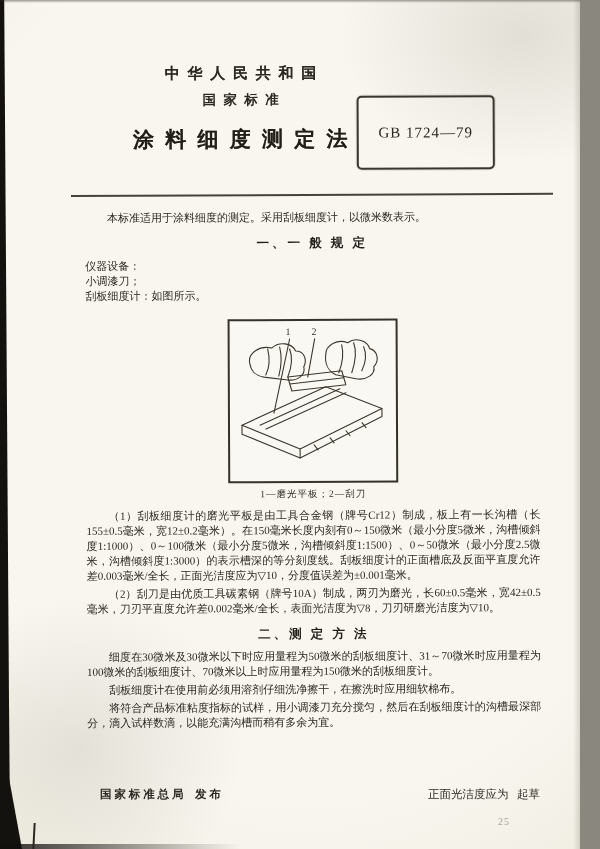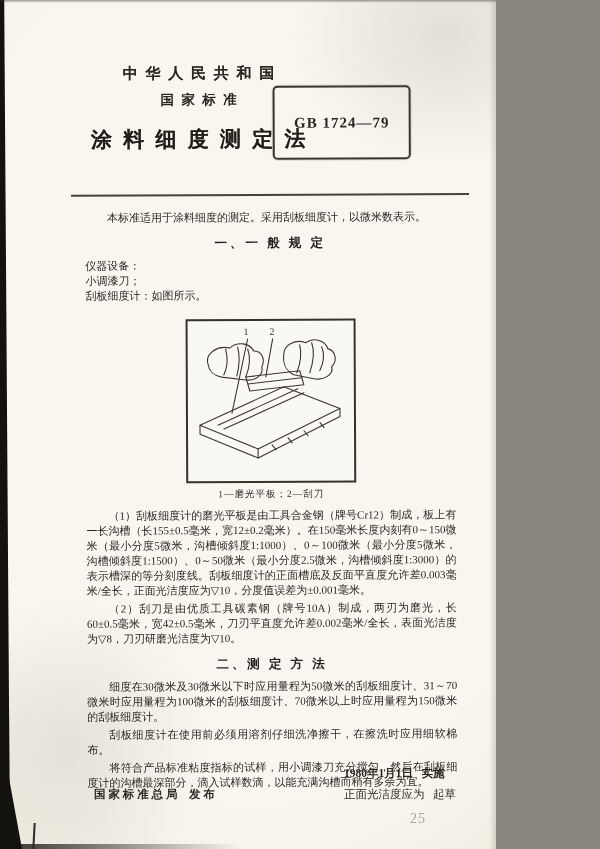--- a/index.html
+++ b/index.html
@@ -3,21 +3,21 @@
 <meta charset="utf-8">
 <style>
   * { margin:0; padding:0; box-sizing:border-box; }
   html,body { width:600px; height:849px; }
   body {
     font-family:"Liberation Serif","DejaVu Serif",serif;
     background:#8a877e;
     overflow:hidden;
   }
   .page {
-    position:relative; width:496px; height:849px; overflow:hidden;
+    position:relative; width:580px; height:849px; overflow:hidden;
     color:#2b2822;
     background:
       radial-gradient(ellipse 40% 25% at 14% 88%, rgba(110,102,84,.14), transparent 70%),
       radial-gradient(ellipse 45% 22% at 90% 4%, rgba(110,102,84,.16), transparent 70%),
       radial-gradient(ellipse 120% 95% at 52% 42%, #f8f6ef 55%, #edeadd 85%, #e2dfd0 100%);
   }
   .content { position:absolute; inset:0; padding:64px 40px 0 86px; transform:rotate(-0.25deg); }
 
   
   .edge-left { position:absolute; left:0; top:0; bottom:0; width:10px; background:#14120e;
@@ -34,49 +34,49 @@
     background:#2a2820; transform:rotate(3deg); z-index:5; }
 
   
   .hdr { position:relative; text-align:center; }
   .hdr-center { transform:translateX(-70px); }
   .hdr-line1 { font-size:15px; line-height:18px; font-weight:bold; letter-spacing:2px;
     text-shadow:0 0 .4px rgba(40,36,28,.55); }
   .hdr-line2 { font-size:13.5px; line-height:17px; margin-top:9px; font-weight:bold; letter-spacing:2px; }
   .doc-title { font-size:21px; line-height:26px; margin-top:18px; font-weight:bold; letter-spacing:3px;
     color:#211e18; text-shadow:0 0 .5px rgba(33,30,24,.6); }
-  .gb-box { position:absolute; right:44px; top:22px; width:138px; height:74px;
+  .gb-box { position:absolute; right:44px; top:32px; width:138px; height:74px;
     border:2px solid #3a362d; border-radius:5px;
     display:flex; align-items:center; justify-content:center;
-    font-size:15px; font-weight:bold; letter-spacing:1px;
+    font-size:15px; font-weight:normal; letter-spacing:1px;
     box-shadow:0 0 0 1px rgba(58,54,45,.15);text-align:right; }
 
   .rule { margin:42px -14px 0 -14px; border:none; border-top:2px solid #46423a; }
 
   
   p, .caption { font-size:11px; line-height:15px; }
   .intro { margin-top:14px; text-indent:2em; }
   .sec-heading { font-size:12.5px; font-weight:bold; letter-spacing:3px; text-align:center;
     margin:10px 0 6px; color:#221f1a; }
   .equip p { line-height:15px; }
   .equip { margin-top:4px; }
 
   .figure { width:170px; height:164px; border:2px solid #35322a; margin:16px auto 0; background:rgba(255,255,252,.25); }
   .figure svg { width:100%; height:100%; display:block; }
   .caption { margin-top:4px; font-size:9.5px; text-align:center; letter-spacing:1px; }
 
   .para { margin-top:6px; text-indent:2em; text-align:justify; }
   .para + .para { margin-top:3px; }
 
   
-  .footer { position:absolute; left:94px; right:40px; bottom:44px;
+  .footer { position:absolute; left:100px; right:40px; bottom:44px;
     display:flex; justify-content:space-between; font-size:11.5px; line-height:21px;align-items:flex-end; }
   .footer .pre { white-space:pre; }
   .footer .bold { font-weight:bold; }
-  .page-num { position:absolute; right:70px; bottom:22px; color:#aaa495; font-size:14px; letter-spacing:1px; }
+  .page-num { position:absolute; right:70px; bottom:22px; color:#aaa495; font-size:10px; letter-spacing:1px; }
 </style>
 </head>
 <body>
 
 <div class="page">
 
   <div class="content">
 
     <div class="hdr">
       <div class="hdr-center">
@@ -149,21 +149,20 @@
     <p class="para">刮板细度计在使用前必须用溶剂仔细洗净擦干，在擦洗时应用细软棉布。</p>
     <p class="para">将符合产品标准粘度指标的试样，用小调漆刀充分搅匀，然后在刮板细度计的沟槽最深部分，滴入试样数滴，以能充满沟槽而稍有多余为宜。</p>
 
   </div>
 
   <div class="footer">
     <div>
       <div class="pre bold">国 家 标 准 总 局    发 布</div>
     </div>
     <div>
-      <div class="pre bold">1980年1月1日   实施</div>
       <div class="pre">正面光洁度应为   起草</div>
     </div>
   </div>
 
   <div class="page-num">25</div>
 
   <div class="edge-left"></div>
   <div class="corner-bl"></div>
   <div class="edge-bottom-left"></div>
   <div class="edge-top"></div>

